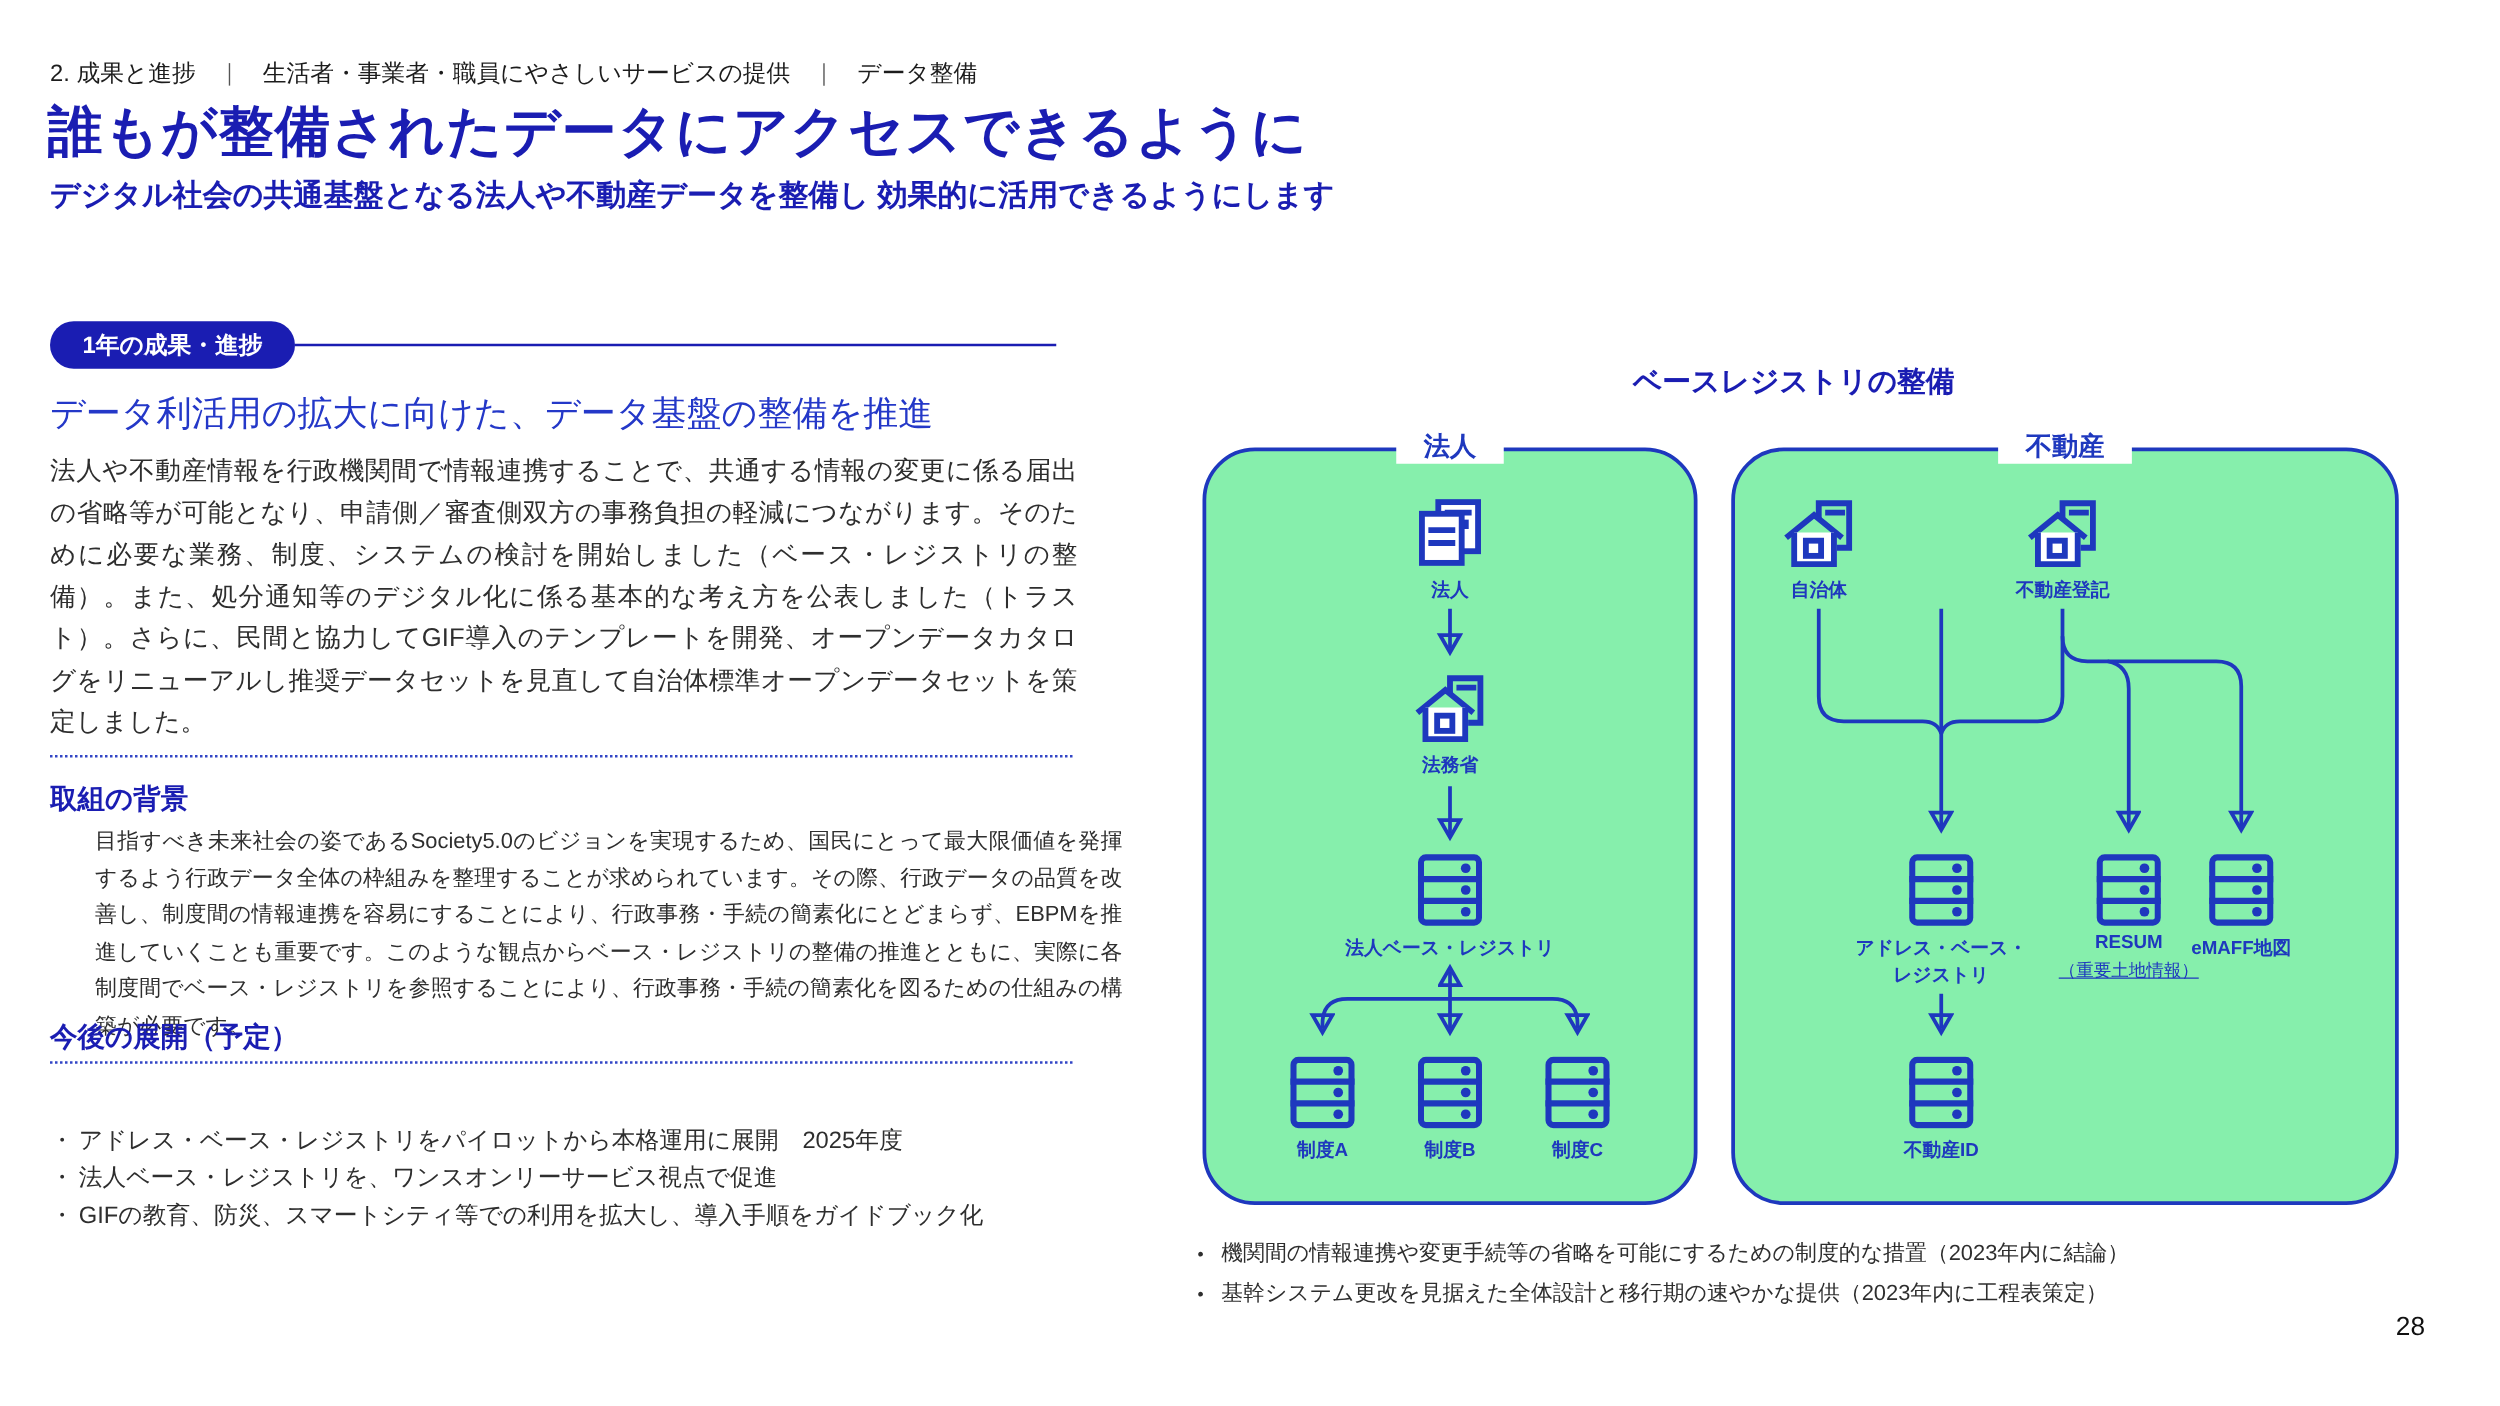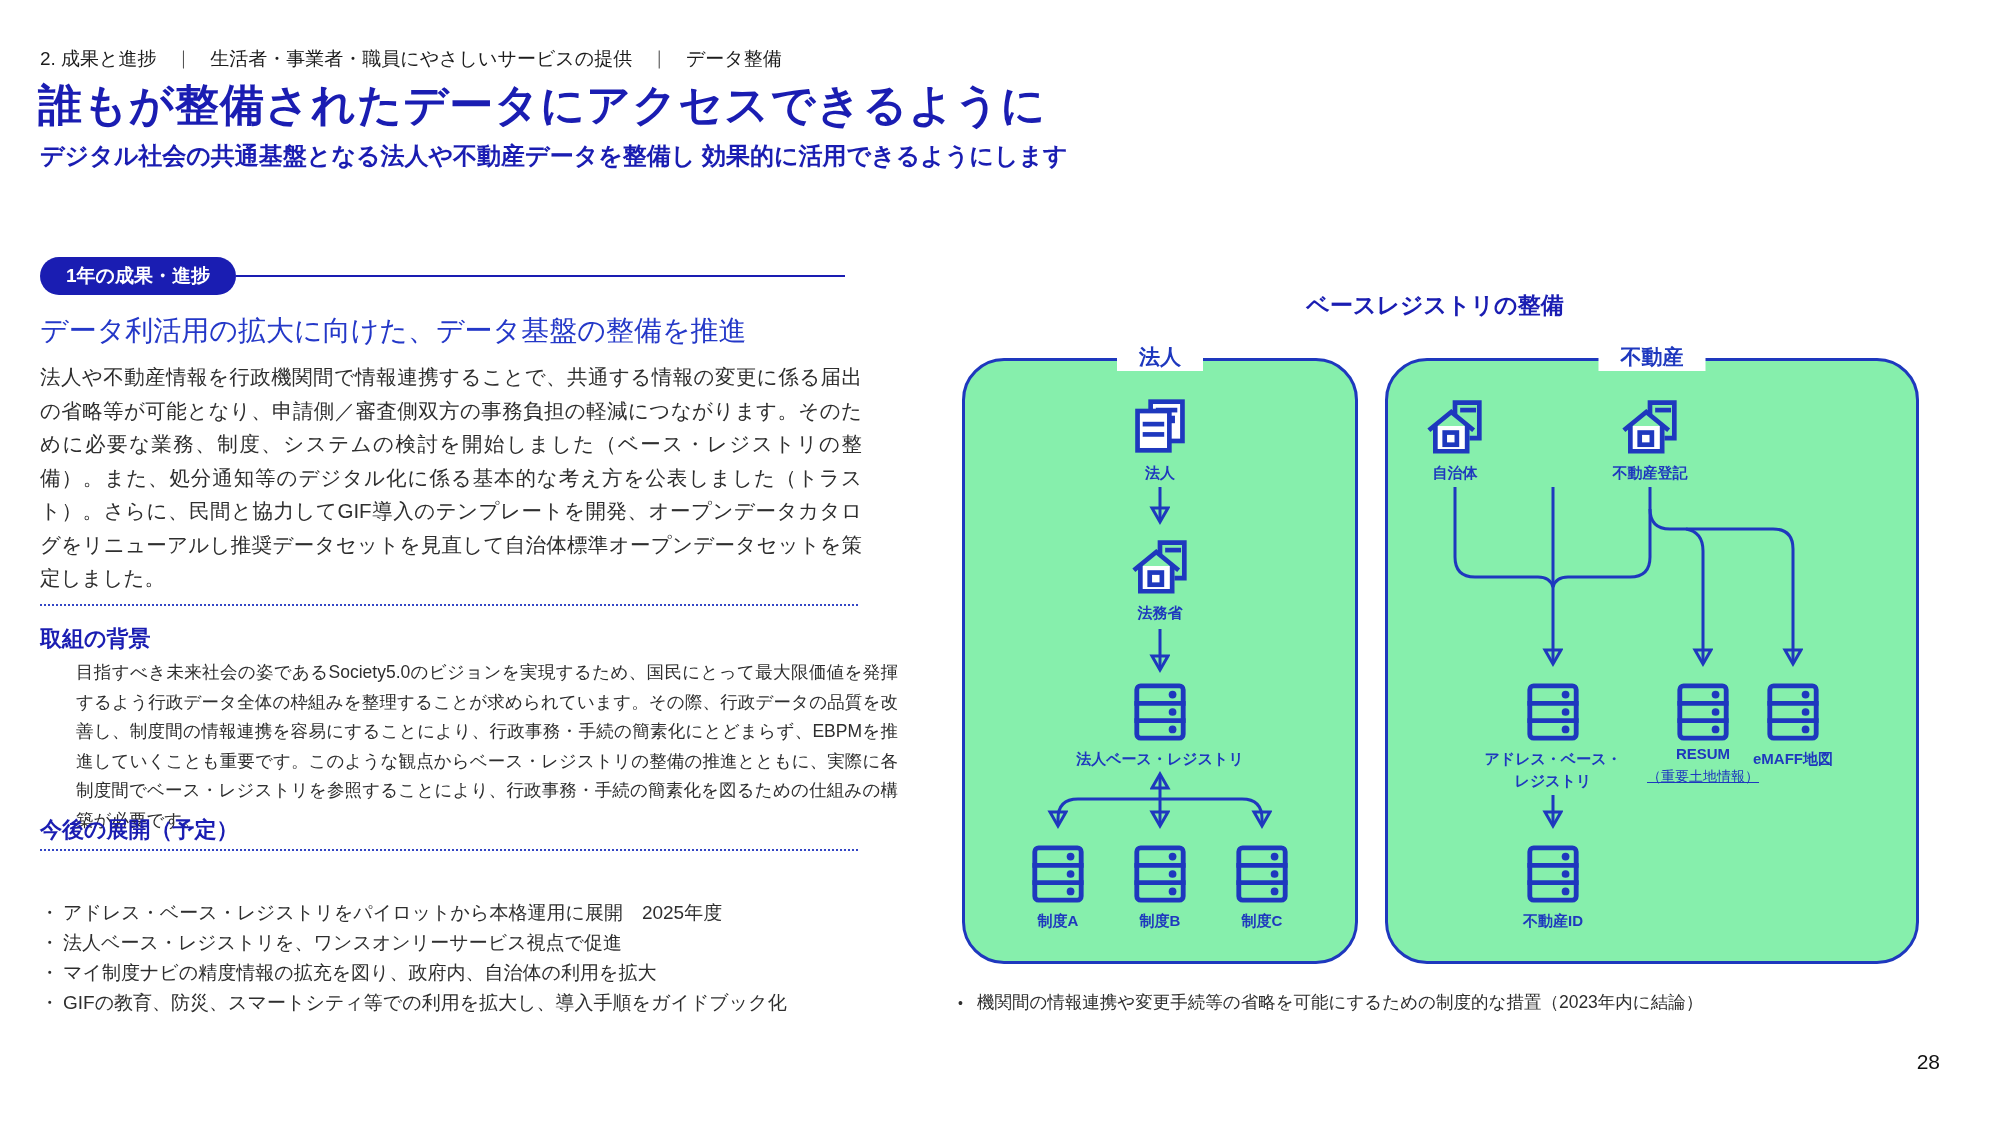--- a/index.html
+++ b/index.html
@@ -85,21 +85,20 @@
 
   <div class="abs dotline" style="top:604px;"></div>
   <div class="abs sec-title" style="top:624px;">取組の背景</div>
   <div class="abs sec-body" style="top:658px;">目指すべき未来社会の姿であるSociety5.0のビジョンを実現するため、国民にとって最大限価値を発揮するよう行政データ全体の枠組みを整理することが求められています。その際、行政データの品質を改善し、制度間の情報連携を容易にすることにより、行政事務・手続の簡素化にとどまらず、EBPMを推進していくことも重要です。このような観点からベース・レジストリの整備の推進とともに、実際に各制度間でベース・レジストリを参照することにより、行政事務・手続の簡素化を図るための仕組みの構築が必要です。</div>
   <div class="abs dotline" style="top:849px;"></div>
 
   <div class="abs sec-title" style="top:815px;">今後の展開（予定）</div>
   <div class="abs future-list">
     <div class="bullet">アドレス・ベース・レジストリをパイロットから本格運用に展開　2025年度</div>
     <div class="bullet">法人ベース・レジストリを、ワンスオンリーサービス視点で促進</div>
-    <div class="bullet">マイ制度ナビの精度情報の拡充を図り、政府内、自治体の利用を拡大</div>
     <div class="bullet">GIFの教育、防災、スマートシティ等での利用を拡大し、導入手順をガイドブック化</div>
   </div>
 
   <div class="abs diagram-title">ベースレジストリの整備</div>
 
   <div class="dbox" style="left:962px;top:358px;width:390px;height:600px;">
     <span class="dbox-label">法人</span>
 
     <svg class="wires" viewBox="0 0 390 600">
       <defs>
@@ -291,16 +290,17 @@
           <circle class="ic-fill" cx="40" cy="12" r="4"></circle>
           <circle class="ic-fill" cx="40" cy="30" r="4"></circle>
           <circle class="ic-fill" cx="40" cy="48" r="4"></circle>
         </svg>
       </span>
       <span class="node-label">不動産ID</span>
     </div>
   </div>
 
   <div class="abs note" style="top:990px;">機関間の情報連携や変更手続等の省略を可能にするための制度的な措置（2023年内に結論）</div>
+  <div class="abs note" style="top:1022px;">基幹システム更改を見据えた全体設計と移行期の速やかな提供（2023年内に工程表策定）</div>
 
   <div class="abs page-number">28</div>
 
 </div>
 
 </body></html>

